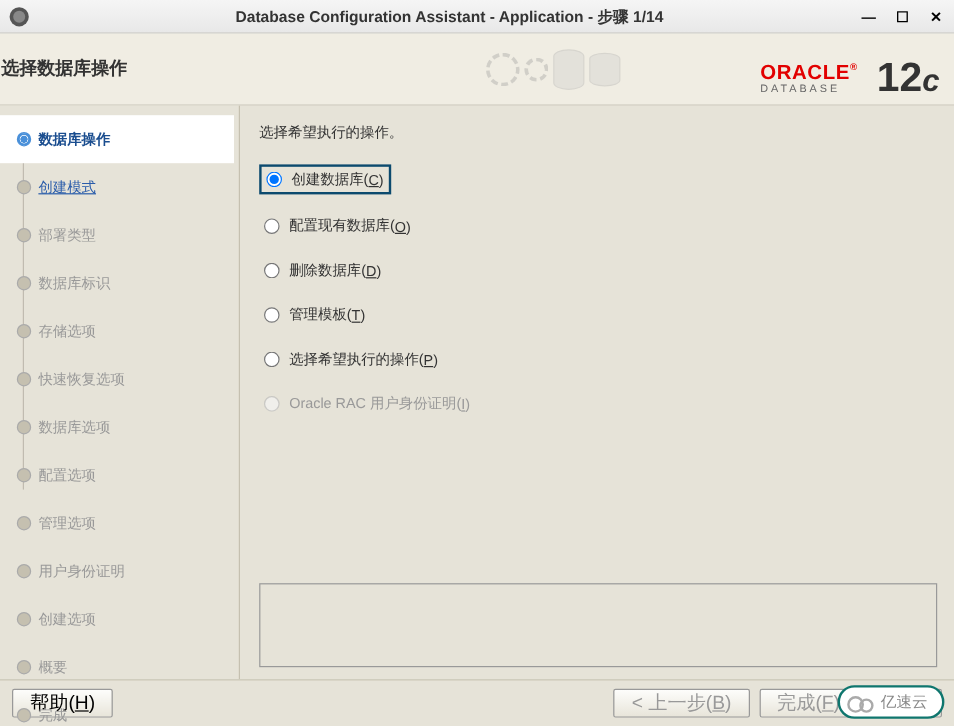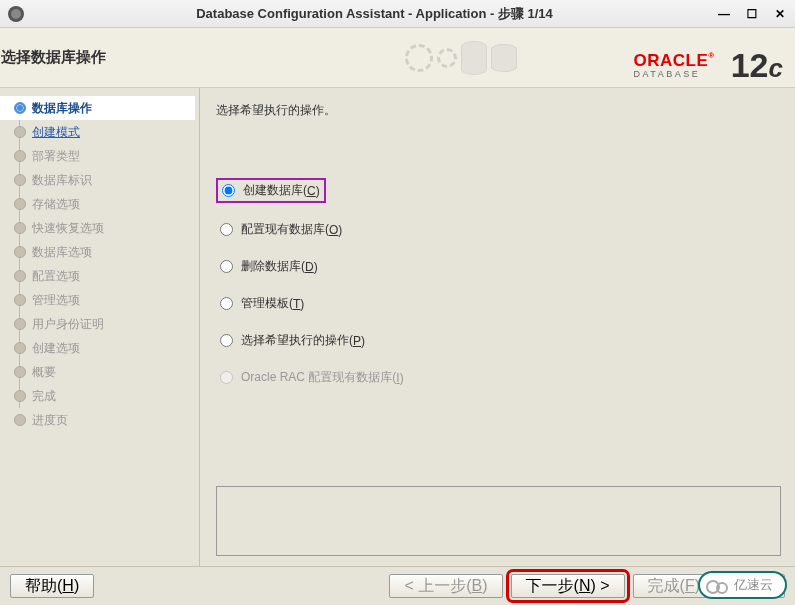--- a/index.html
+++ b/index.html
@@ -145,21 +145,21 @@
       padding-top: 8px;
       position: relative;
     }
     .step-list {
       list-style: none;
       padding-left: 14px;
     }
     .step-item {
       display: flex;
       align-items: center;
-      height: 24px;
+      height: 40px;
       font-size: 12px;
       position: relative;
       padding-left: 18px;
     }
     .step-item::before {
       content: "";
       position: absolute;
       left: 0;
       top: 50%;
       transform: translateY(-50%);
@@ -199,43 +199,41 @@
       width: 1px;
       height: 300px;
       background: #c0bbb0;
     }
     .content {
       flex: 1;
       padding: 14px 14px 10px 16px;
       display: flex;
       flex-direction: column;
       background: #e6e3d8;
-      gap: 31px;
     }
     .prompt {
       font-size: 12px;
       color: #333;
       margin-bottom: 18px;
     }
     .options {
       display: flex;
       flex-direction: column;
       gap: 16px;
     }
     .radio-opt {
       display: flex;
       align-items: center;
       font-size: 12px;
       color: #333;
       padding: 2px 4px;
       width: fit-content;
     }
     .radio-opt.highlighted {
-      border: 2px solid #a21caf;
-      margin-top: 10px;
+      border: 2px solid #0c4a6e;
     }
     .radio-opt input[type="radio"] {
       margin-right: 8px;
       width: 13px;
       height: 13px;
     }
     .radio-opt.disabled {
       color: #999;
     }
     .radio-opt .mnemonic {
@@ -385,34 +383,33 @@
           <span>)</span>
         </label>
         <label class="radio-opt">
           <input type="radio" name="dbop" style="">
           <span>选择希望执行的操作(</span>
           <span class="mnemonic">P</span>
           <span>)</span>
         </label>
         <label class="radio-opt disabled">
           <input type="radio" name="dbop" disabled="" style="">
-          <span>Oracle RAC 配置现有数据库(</span>
+          <span>Oracle RAC 用户身份证明(</span>
           <span class="mnemonic">I</span>
           <span>)</span>
         </label>
       </div>
     <div class="msg-box"></div>
   </div>
 </div>
 
 <div class="footer">
   <button class="btn"><span>帮助(</span><span class="mnemonic">H</span><span>)</span></button>
   <div class="footer-spacer"></div>
   <button class="btn" id="back-btn" disabled=""><span>&lt; 上一步(</span><span class="mnemonic">B</span><span>)</span></button>
-  <button class="btn highlighted" id="next-btn"><span>下一步(</span><span class="mnemonic">N</span><span>) &gt;</span></button>
   <button class="btn" id="finish-btn" disabled=""><span>完成(</span><span class="mnemonic">F</span><span>)</span></button>
   <button class="btn">取消</button>
 </div>
 
 <div class="watermark">
   <div class="watermark-icon"></div>
   <span>亿速云</span>
 </div>
 
 </body></html>

